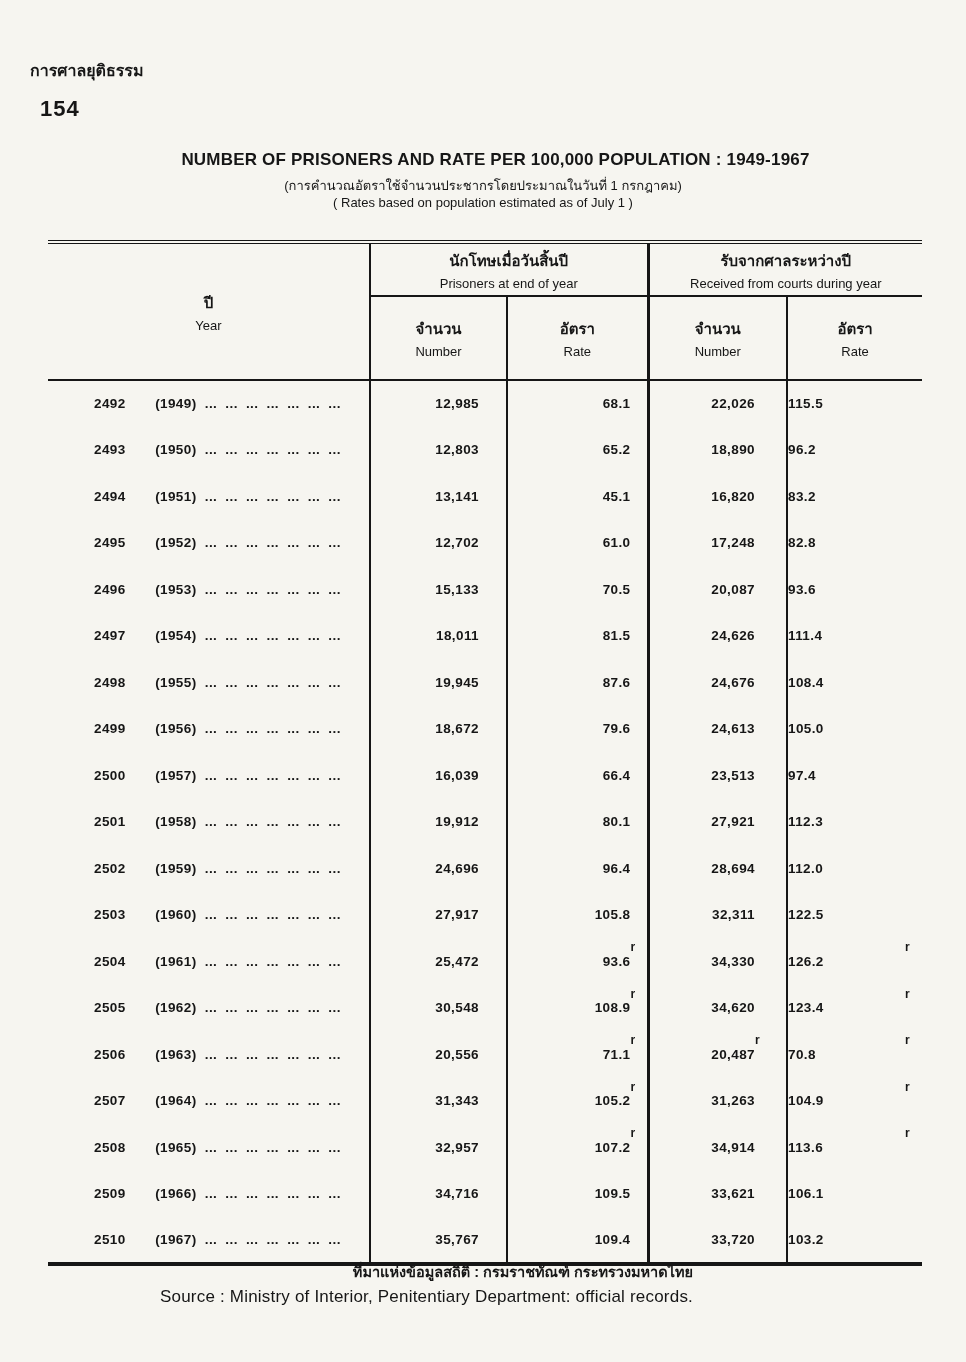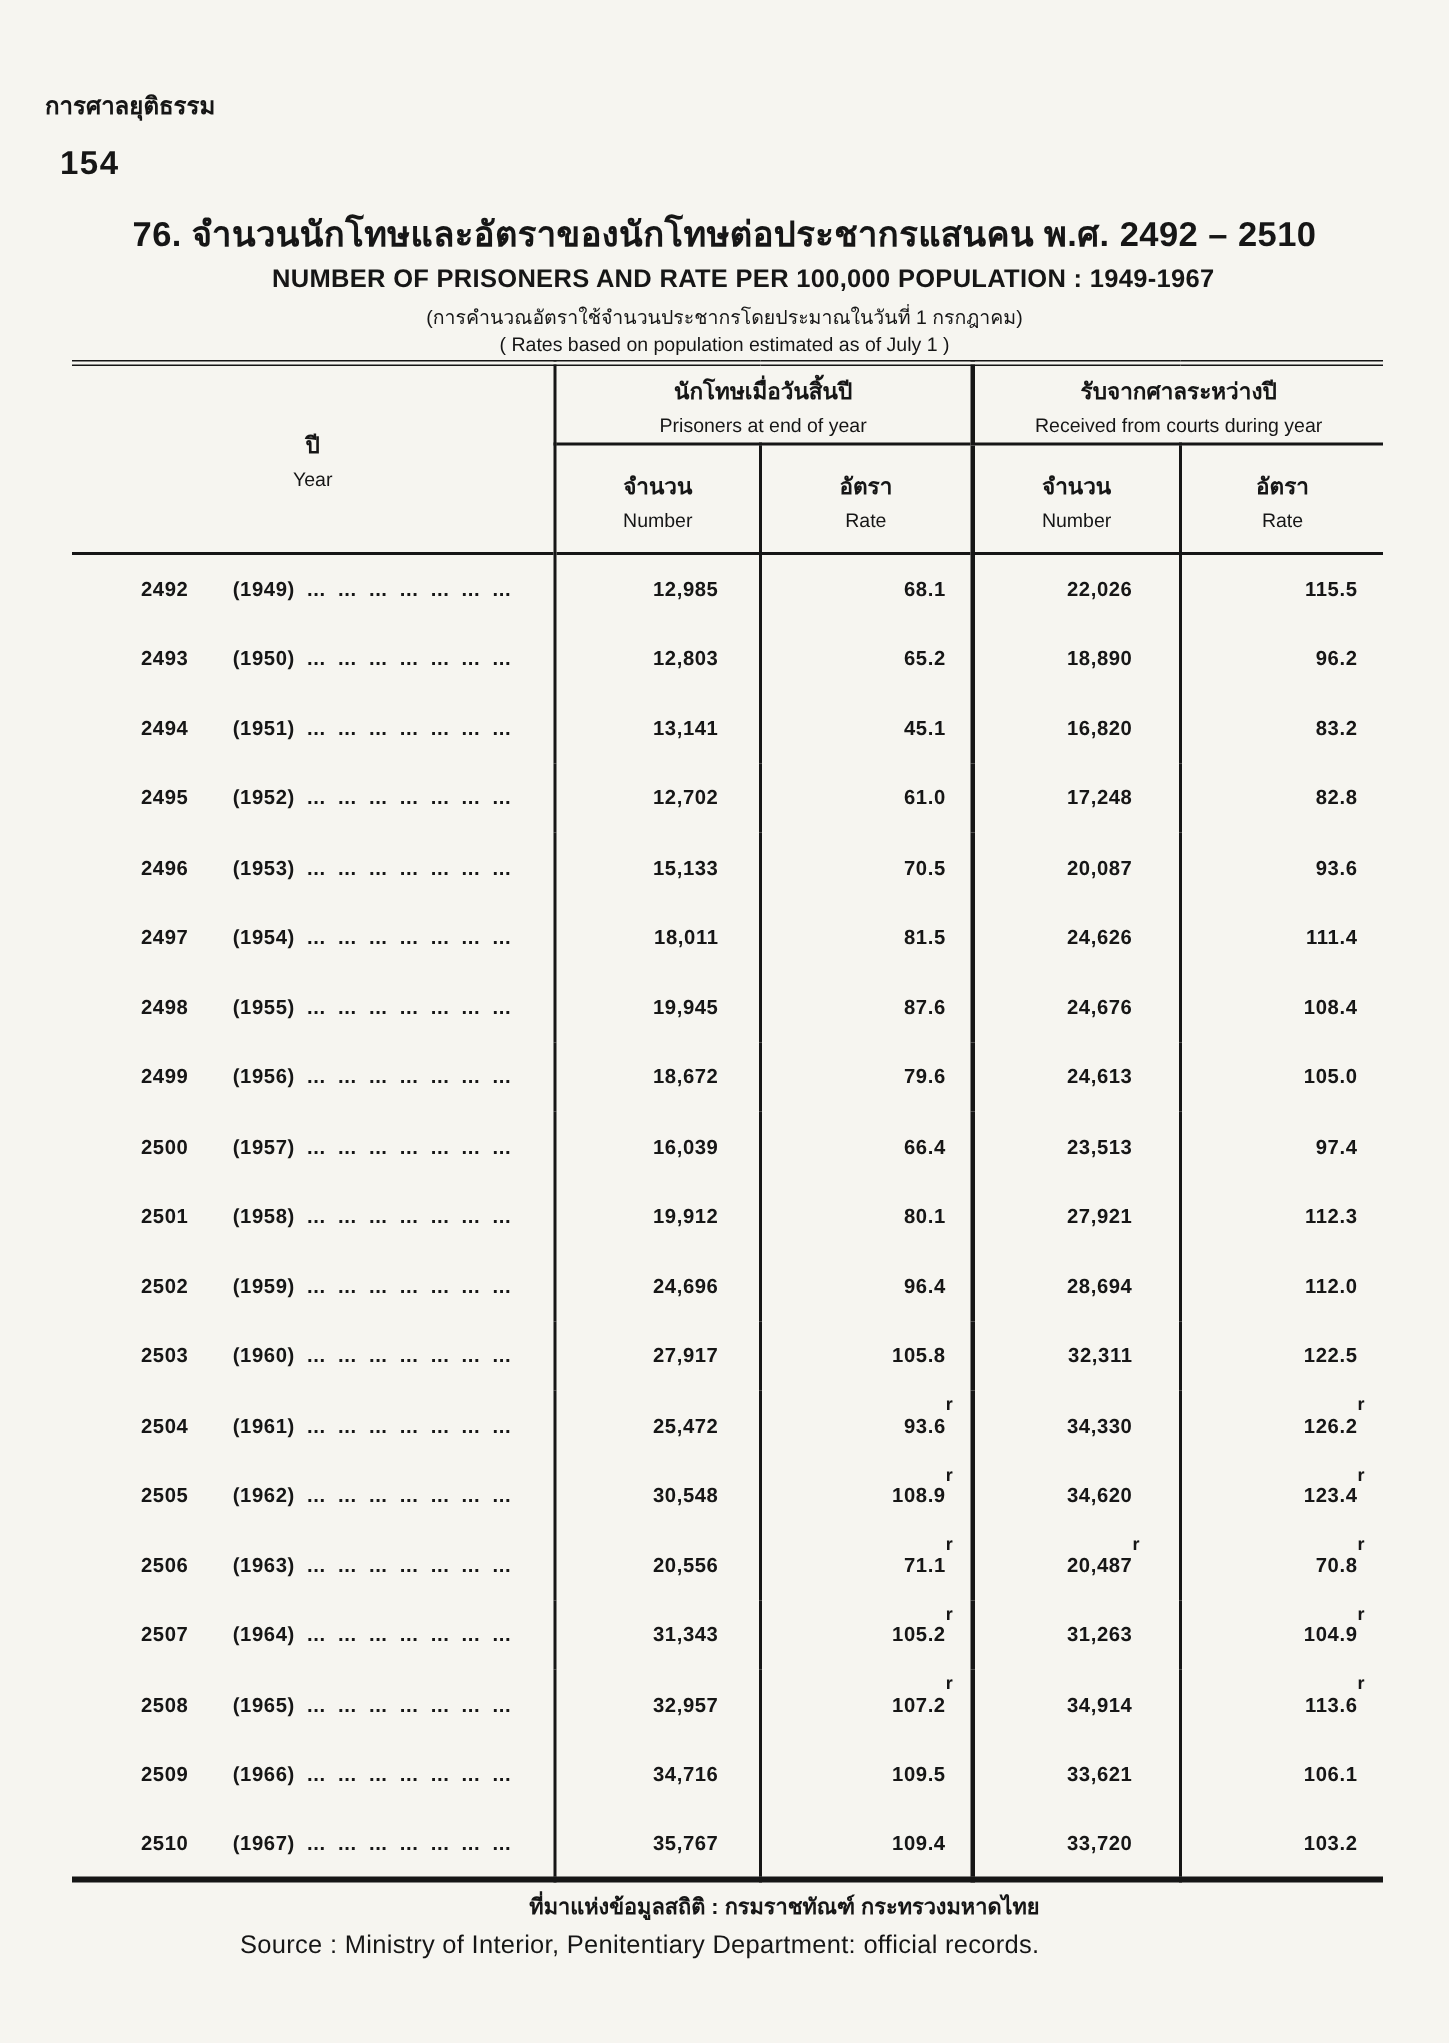--- a/index.html
+++ b/index.html
@@ -34,57 +34,56 @@
     border-top: 4px double #161616;
     border-bottom: 4px solid #161616;
   }
   table.stat th, table.stat td { vertical-align: middle; }
   thead th { font-weight: 700; text-align: center; }
   .th-line-thai { display: block; font-size: 15px; font-weight: 700; }
   .th-line-eng  { display: block; font-size: 13px; font-weight: 400; margin-top: 3px; }
   .th-year { border-right: 2px solid #161616; }
   .th-group { height: 54px; border-bottom: 2px solid #161616; }
   .th-group-2 { border-left: 3px solid #161616; }
-  .th-sub { height: 73px; }
+  .th-sub { height: 84px; }
   .bl-thin  { border-left: 2px solid #161616; }
   .bl-thick { border-left: 3px solid #161616; }
   tbody { border-top: 2.5px solid #161616; }
   tbody td {
     height: 46.5px; position: relative;
     font-size: 13.5px; font-weight: 700; letter-spacing: 0.4px;
     white-space: nowrap;
   }
   td.c-year { border-right: 2px solid #161616; padding-left: 46px; text-align: left; }
   td.c-year .be { display: inline-block; width: 44px; }
   td.c-year .ce { margin-left: 13px; word-spacing: 4px; font-weight: 700; }
   td.c-n1 { text-align: right; padding-right: 27px; }
   td.c-r1 { text-align: right; padding-right: 16px; border-left: 2px solid #161616; }
   td.c-n2 { text-align: right; padding-right: 31px; border-left: 3px solid #161616; }
-  td.c-r2 { text-align: right; padding-right: 17px; border-left: 2px solid #161616; }
+  td.c-r2 { text-align: left; padding-right: 17px; border-left: 2px solid #161616; }
   .rflag {
     position: absolute; top: 3px;
     font-size: 12px; font-weight: 700; line-height: 1;
   }
   .rflag:empty { display: none; }
   td.c-r1 .rflag { right: 11px; }
   td.c-n2 .rflag { right: 26px; }
   td.c-r2 .rflag { right: 12px; }
 
   .source-block { position: absolute; left: 88px; top: 1262px; line-height: 1.5; text-align: right; }
   .source-thai { font-size: 14.5px; font-weight: 700; }
   .source-eng  { font-size: 17px; font-weight: 400; margin-left: 72px; letter-spacing: 0.2px; }
 </style>
 </head>
 <body>
 
 <div class="section-heading">การศาลยุติธรรม</div>
 <div class="page-number">154</div>
 
 <div class="title-block">
-  <div class="title-thai">76. จำนวนนักโทษและอัตราของนักโทษต่อประชากรแสนคน พ.ศ. 2492 – 2510</div>
   <div class="title-eng">NUMBER OF PRISONERS AND RATE PER 100,000 POPULATION : 1949-1967</div>
   <div class="note-thai">(การคำนวณอัตราใช้จำนวนประชากรโดยประมาณในวันที่ 1 กรกฎาคม)</div>
   <div class="note-eng">( Rates based on population estimated as of July 1 )</div>
 </div>
 
 <table class="stat">
   <colgroup>
     <col style="width:322px">
       <col style="width:137px">
       <col style="width:141px">

